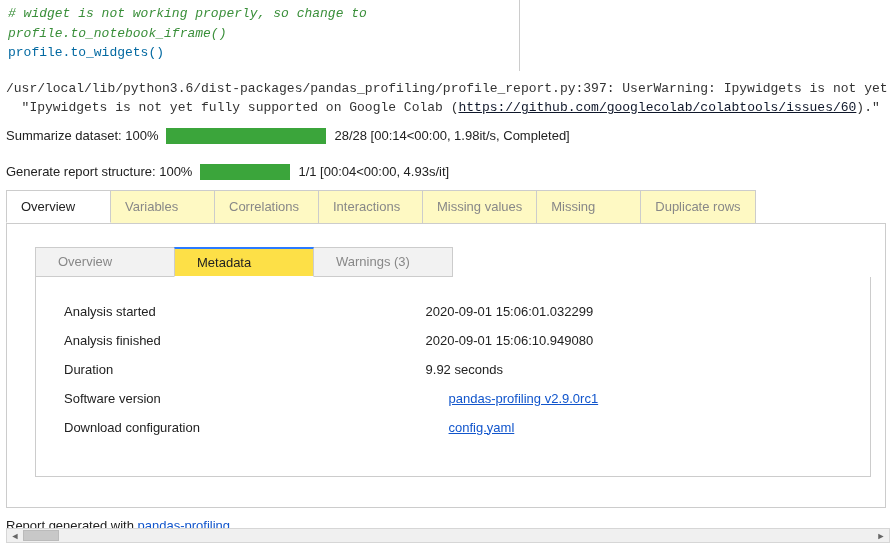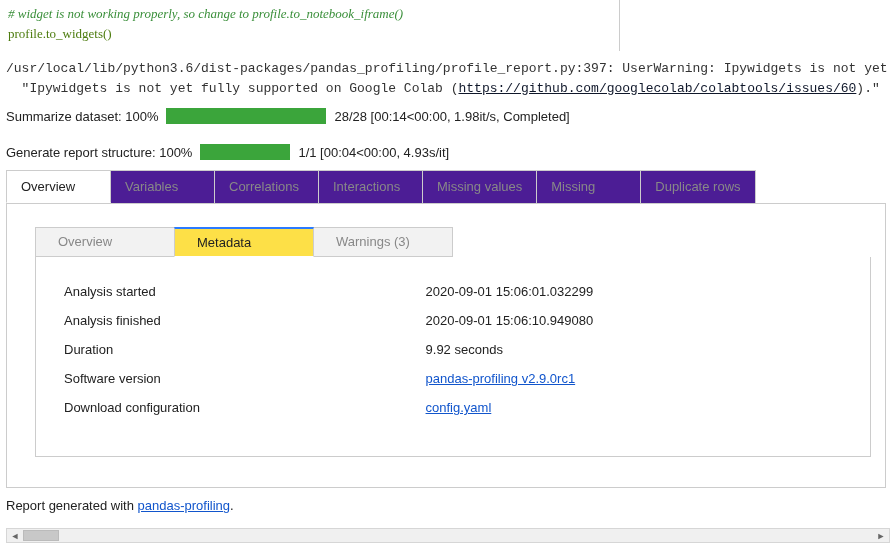--- a/index.html
+++ b/index.html
@@ -6,29 +6,29 @@
   body {
     font-family: Arial, Helvetica, sans-serif;
     font-size: 13px;
     background: #fff;
     width: 892px;
     height: 547px;
     overflow: hidden;
     position: relative;
   }
   .code-cell {
-    font-family: Liberation Serif, serif;
+    font-family: Liberation Mono, monospace;
     font-size: 13px;
     padding: 4px 8px 8px 8px;
     border-right: 1px solid #ccc;
-    width: 620px;
+    width: 520px;
     line-height: 1.5;
   }
   .comment { color: #3a8f3a; font-style: italic; }
-  .code { color: #4d7c0f; }
+  .code { color: #0369a1; }
   .warning-block {
     font-family: "Courier New", monospace;
     font-size: 13px;
     padding: 8px 6px 4px 6px;
     color: #333;
     white-space: pre;
     line-height: 1.5;
   }
   .warning-block a { color: #0f172a; text-decoration: underline; }
   .progress-row {
@@ -50,21 +50,21 @@
   .progress-info { color: #222; }
   .report-wrap {
     margin: 4px 6px 0 6px;
   }
   .tabs {
     display: flex;
     border-bottom: 1px solid #ccc;
   }
   .tab {
     padding: 8px 14px;
-    background: #4c1d95;
+    background: #fef9c3;
     border: 1px solid #ccc;
     border-bottom: none;
     color: #888;
     font-size: 13px;
     margin-right: -1px;
     cursor: pointer;
     min-width: 105px;
     text-align: left;
   }
   .tab.active {
@@ -112,21 +112,21 @@
     width: 100%;
     border-collapse: collapse;
   }
   .meta-panel td {
     padding: 7px 4px;
     color: #222;
     font-size: 13px;
     vertical-align: top;
   }
   .meta-panel td:first-child { width: 46%; }
-  .meta-panel a { color: #1155cc; text-decoration: underline; }
+  .meta-panel a { color: #1155cc; text-decoration: underline; margin-left: 23px; }
   .footer {
     padding: 10px 6px 6px 6px;
     font-size: 13px;
     color: #222;
   }
   .footer a { color: #1155cc; text-decoration: underline; }
   .hscroll {
     position: absolute;
     bottom: 4px;
     left: 6px;

